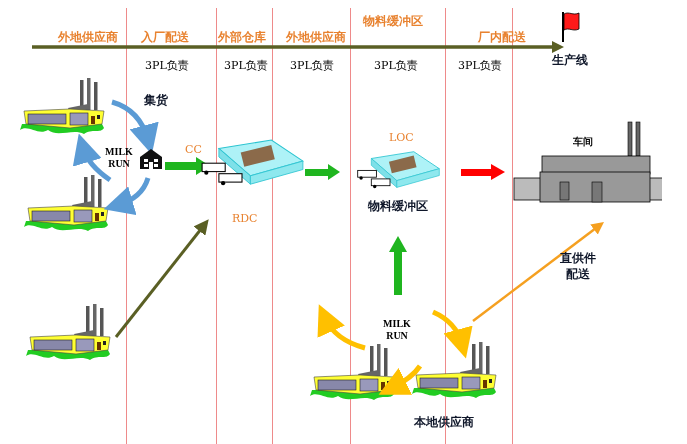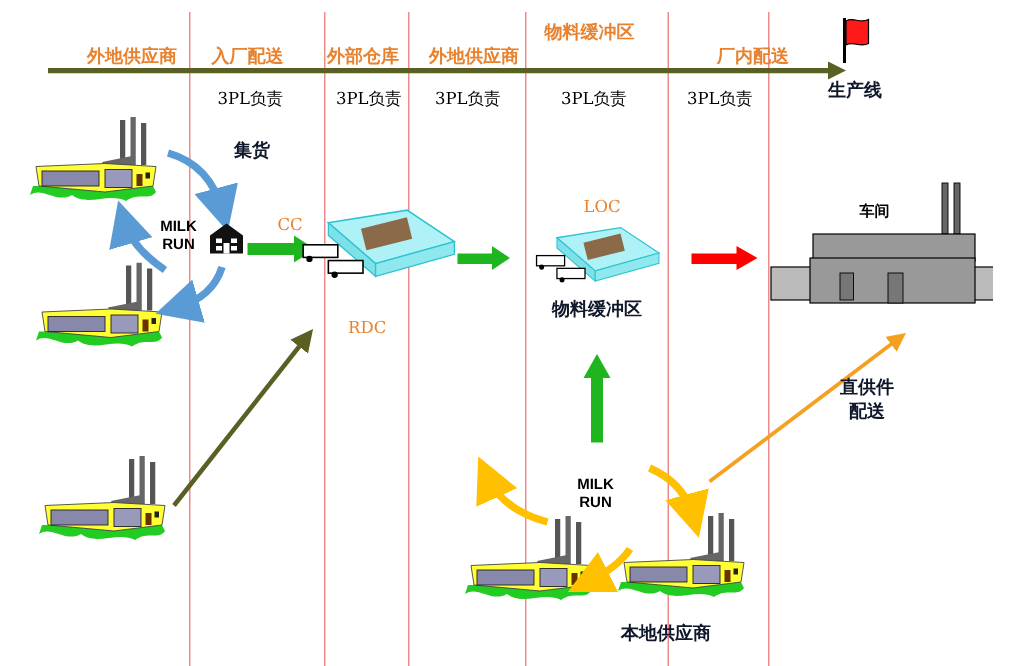--- a/index.html
+++ b/index.html
@@ -6,21 +6,21 @@
   body { width: 687px; height: 444px; position: relative; overflow: hidden;
          font-family: "DejaVu Sans", "Liberation Sans", sans-serif; }
   .abs { position: absolute; }
   .stage-label { position: absolute; color: #e8822f; font-weight: bold; font-size: 12px; white-space: nowrap; }
   .resp-label { position: absolute; color: #000; font-weight: normal; font-size: 11px; white-space: nowrap;
                 font-family: "DejaVu Serif", "Liberation Serif", serif; }
   .orange { position: absolute; color: #0f172a; font-weight: bold; font-size: 12px; white-space: nowrap; }
   .orange-serif { position: absolute; color: #e8822f; font-weight: normal; font-size: 11px; white-space: nowrap;
                   font-family: "DejaVu Serif", "Liberation Serif", serif; }
   .black-small { position: absolute; color: #000; font-weight: bold; font-size: 10px; text-align: center; line-height: 12px;
-                 font-family: Liberation Sans, sans-serif; }
+                 font-family: Liberation Serif, serif; }
   svg.overlay { position: absolute; left: 0; top: 0; }
 </style>
 </head>
 <body>
 
 <div class="abs" style="left:126px;top:8px;width:1px;height:436px;background:#ee8a8a;"></div>
 <div class="abs" style="left:216px;top:8px;width:1px;height:436px;background:#ee8a8a;"></div>
 <div class="abs" style="left:272px;top:8px;width:1px;height:436px;background:#ee8a8a;"></div>
 <div class="abs" style="left:350px;top:8px;width:1px;height:436px;background:#ee8a8a;"></div>
 <div class="abs" style="left:445px;top:8px;width:1px;height:436px;background:#ee8a8a;"></div>
@@ -158,21 +158,21 @@
 <svg class="abs" style="left:512px;top:120px;" width="150" height="85">
   <rect x="116" y="2" width="4" height="34" fill="#666" stroke="#000" stroke-width="0.6"></rect>
   <rect x="124" y="2" width="4" height="34" fill="#666" stroke="#000" stroke-width="0.6"></rect>
   <rect x="30" y="36" width="108" height="18" fill="#999" stroke="#000" stroke-width="0.8"></rect>
   <rect x="2" y="58" width="150" height="22" fill="#bbb" stroke="#000" stroke-width="0.8"></rect>
   <rect x="28" y="52" width="110" height="30" fill="#999" stroke="#000" stroke-width="0.8"></rect>
   <rect x="48" y="62" width="9" height="18" fill="#777" stroke="#000" stroke-width="0.6"></rect>
   <rect x="80" y="62" width="10" height="20" fill="#777" stroke="#000" stroke-width="0.6"></rect>
 </svg>
 
-<div class="orange" style="left:156px;top:92px;">集货</div>
+<div class="orange" style="left:144px;top:92px;">集货</div>
 <div class="orange-serif" style="left:185px;top:143px;">CC</div>
 <div class="orange-serif" style="left:232px;top:212px;">RDC</div>
 <div class="orange-serif" style="left:389px;top:131px;">LOC</div>
 <div class="orange" style="left:368px;top:198px;">物料缓冲区</div>
 <div class="black-small" style="left:573px;top:136px;">车间</div>
 
 <div class="black-small" style="left:104px;top:146px;width:30px;">
   <div>MILK</div>
   <div>RUN</div>
 </div>

